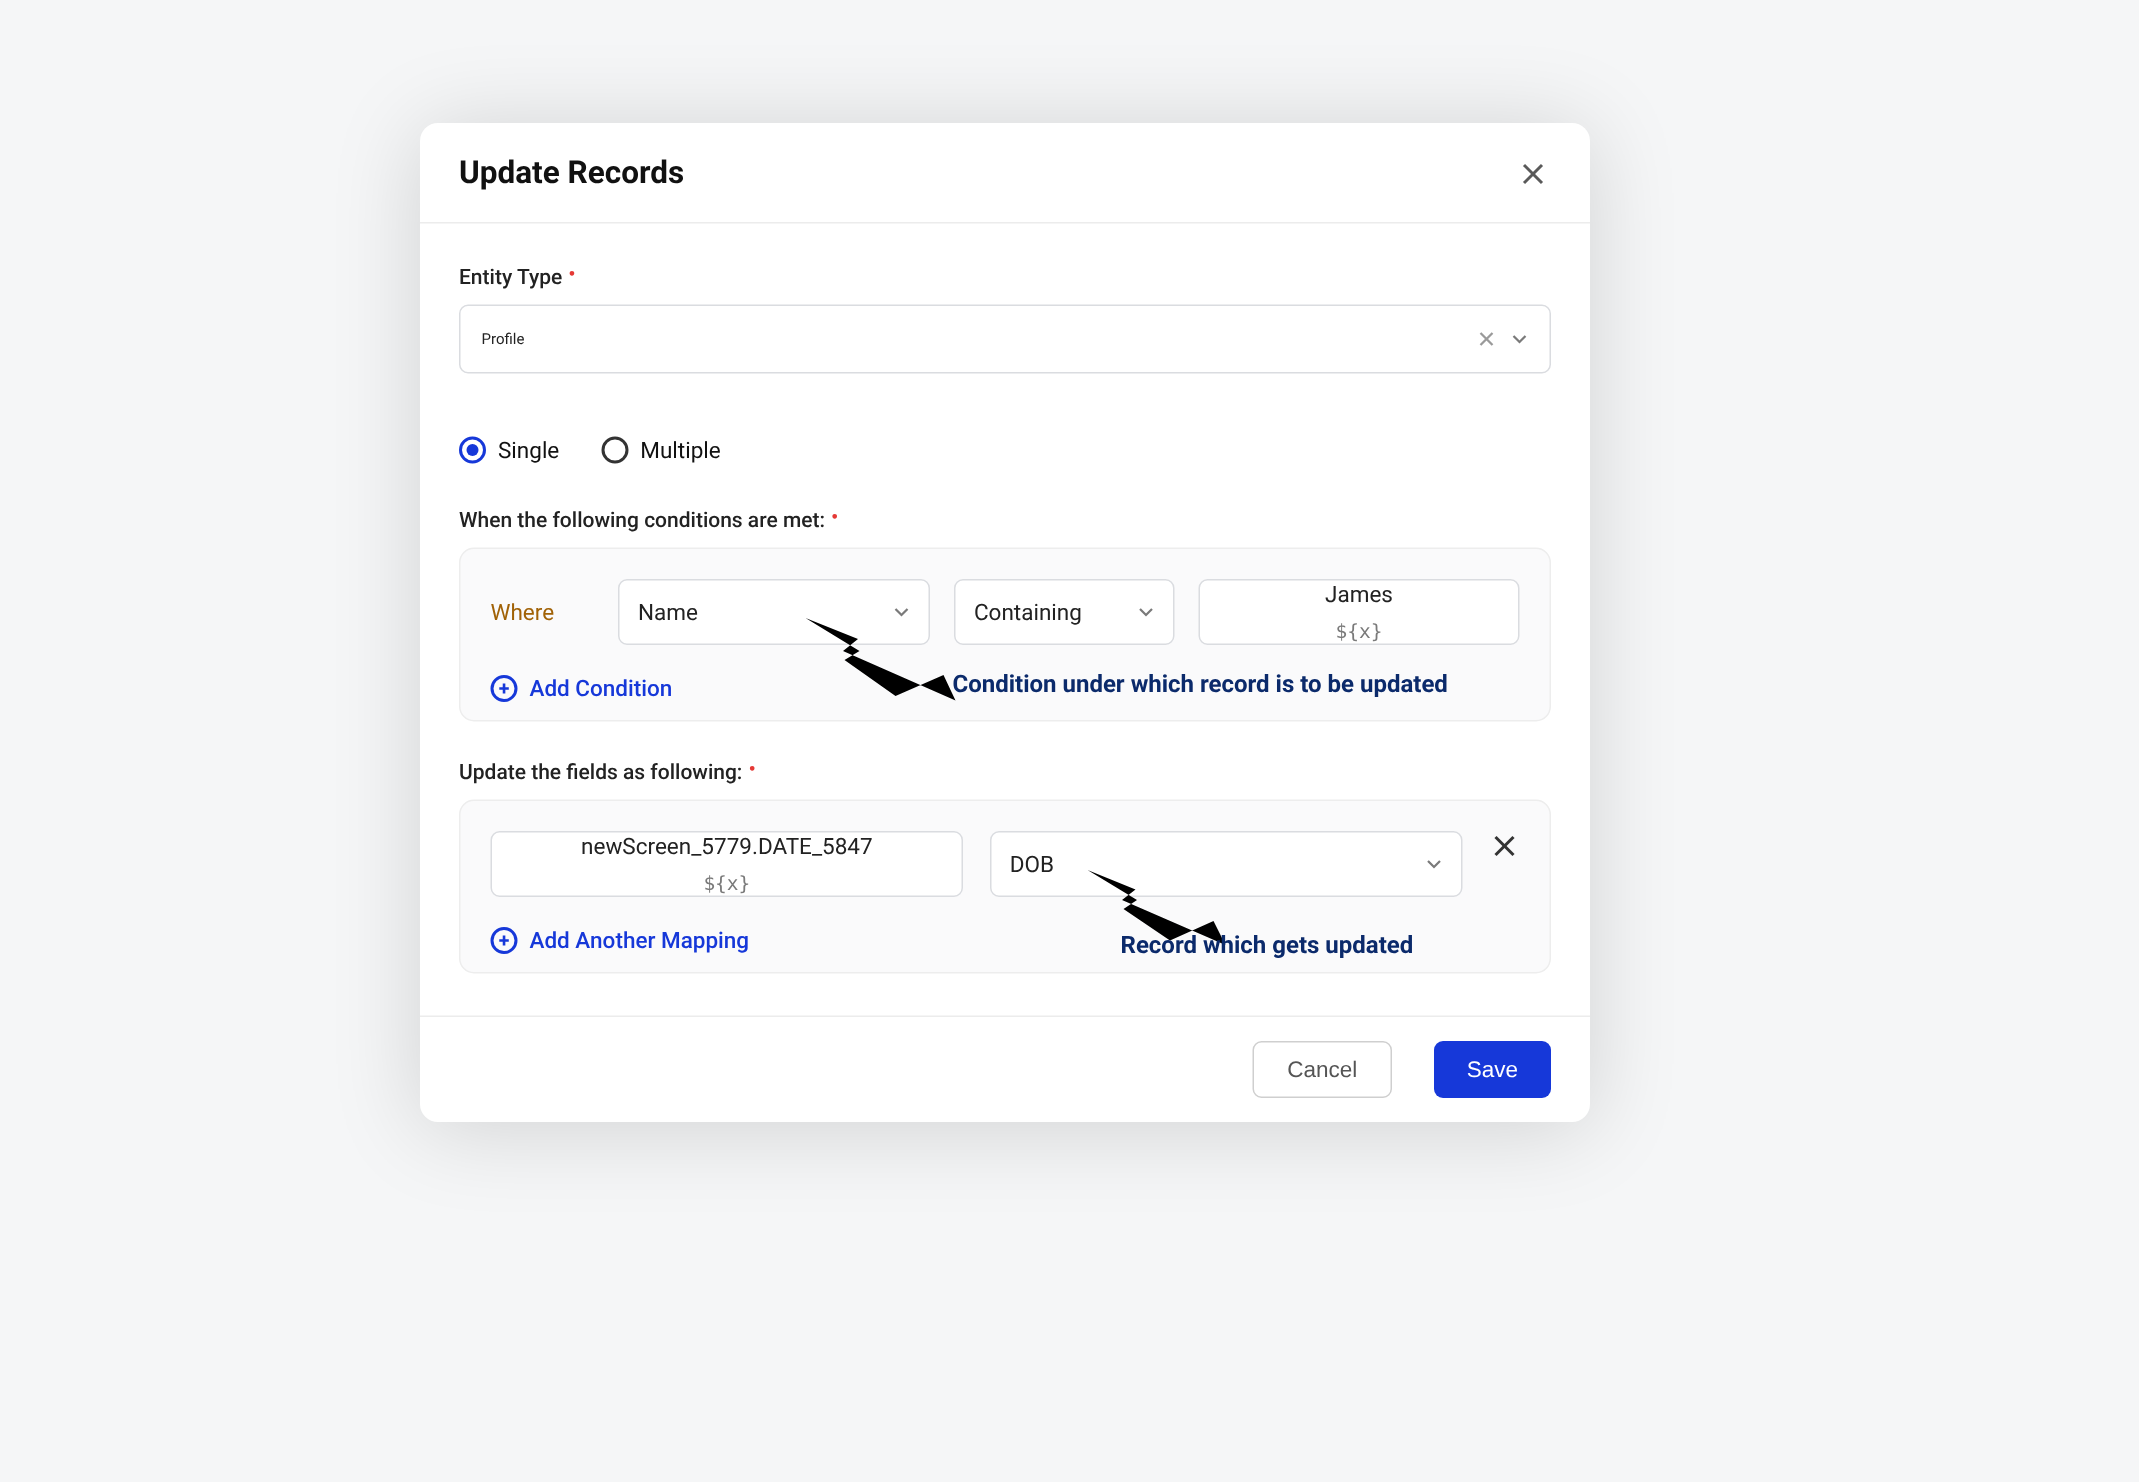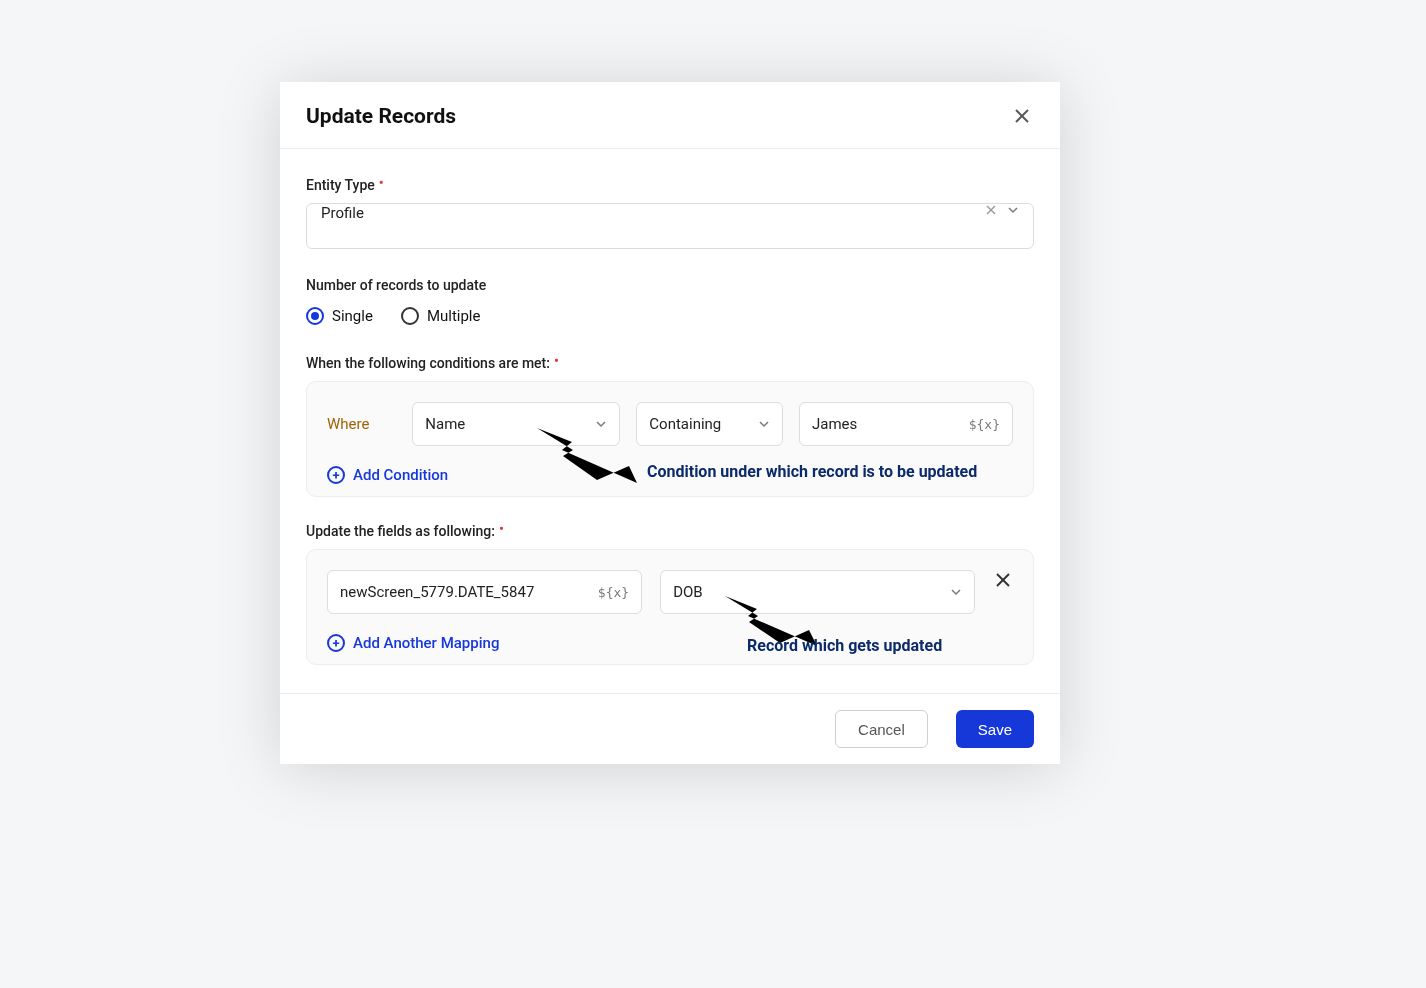--- a/index.html
+++ b/index.html
@@ -11,21 +11,21 @@
     height: 988px;
     position: relative;
     color: #111;
   }
   .modal {
     position: absolute;
     left: 280px;
     top: 82px;
     width: 780px;
     background: #fff;
-    border-radius: 0;
+    border-radius: 12px;
     box-shadow: 0 4px 60px rgba(0,0,0,0.15);
     overflow: visible;
   }
   .modal-header {
     display: flex;
     align-items: center;
     justify-content: space-between;
     padding: 22px 26px 20px 26px;
     border-bottom: 1px solid #ececec;
   }
@@ -61,23 +61,23 @@
     position: relative;
     top: -2px;
   }
   .select-box {
     width: 100%;
     height: 46px;
     border: 1px solid #dadce0;
     border-radius: 6px;
     padding: 0 14px;
     display: flex;
-    align-items: flex-start;
+    align-items: center;
     justify-content: space-between;
-    font-size: 15px;
+    font-size: 10px;
     color: #222;
     background: #fff;
     cursor: pointer;
   }
   .select-right {
     display: flex;
     align-items: center;
     gap: 10px;
     color: #7a7a7a;
   }
@@ -151,20 +151,21 @@
     height: 44px;
     border: 1px solid #dadce0;
     border-radius: 6px;
     padding: 0 12px;
     display: flex;
     align-items: center;
     justify-content: space-between;
     font-size: 15px;
     color: #222;
     background: #fff;
+    flex-direction: column;
   }
   .xvar {
     font-family: ui-monospace, SFMono-Regular, Menlo, Consolas, monospace;
     font-size: 13px;
     color: #7a7a7a;
     cursor: pointer;
   }
   .add-link {
     display: flex;
     align-items: center;
@@ -273,21 +274,20 @@
           <line x1="10" y1="2" x2="2" y2="10" stroke="#9a9a9a" stroke-width="1.5"></line>
         </svg>
         <svg width="12" height="12" viewBox="0 0 12 12">
           <polyline points="2,4 6,8 10,4" fill="none" stroke="#7a7a7a" stroke-width="1.5"></polyline>
         </svg>
       </span>
     </div>
 
     <div class="spacer-28"></div>
 
-    <div class="field-label">Number of records to update</div>
     <div class="radio-row">
       <div class="radio-item">
         <span class="radio">
             <span class="dot"></span>
           </span>
         <span>Single</span>
       </div>
       <div class="radio-item">
         <span class="radio unchecked"></span>
         <span>Multiple</span>
@@ -319,21 +319,21 @@
         </div>
       </div>
       <div class="add-link">
         <span class="plus-circle">+</span>
         <span>Add Condition</span>
       </div>
 
       <svg class="arrow" style="left:230px; top:46px;" width="110" height="60" viewBox="0 0 110 60">
         <polygon points="0,0 35,14 25,22 100,55 92,38 60,52 26,28 36,22" fill="#000"></polygon>
       </svg>
-      <div class="annotation" style="left:340px; top:80px;">Condition under which record is to be updated</div>
+      <div class="annotation" style="left:328px; top:80px;">Condition under which record is to be updated</div>
     </div>
 
     <div class="spacer-8"></div>
 
     <div class="field-label">
       <span>Update the fields as following:</span>
       <span class="req-dot">•</span>
     </div>
     <div class="panel">
       <div class="mapping-row">

